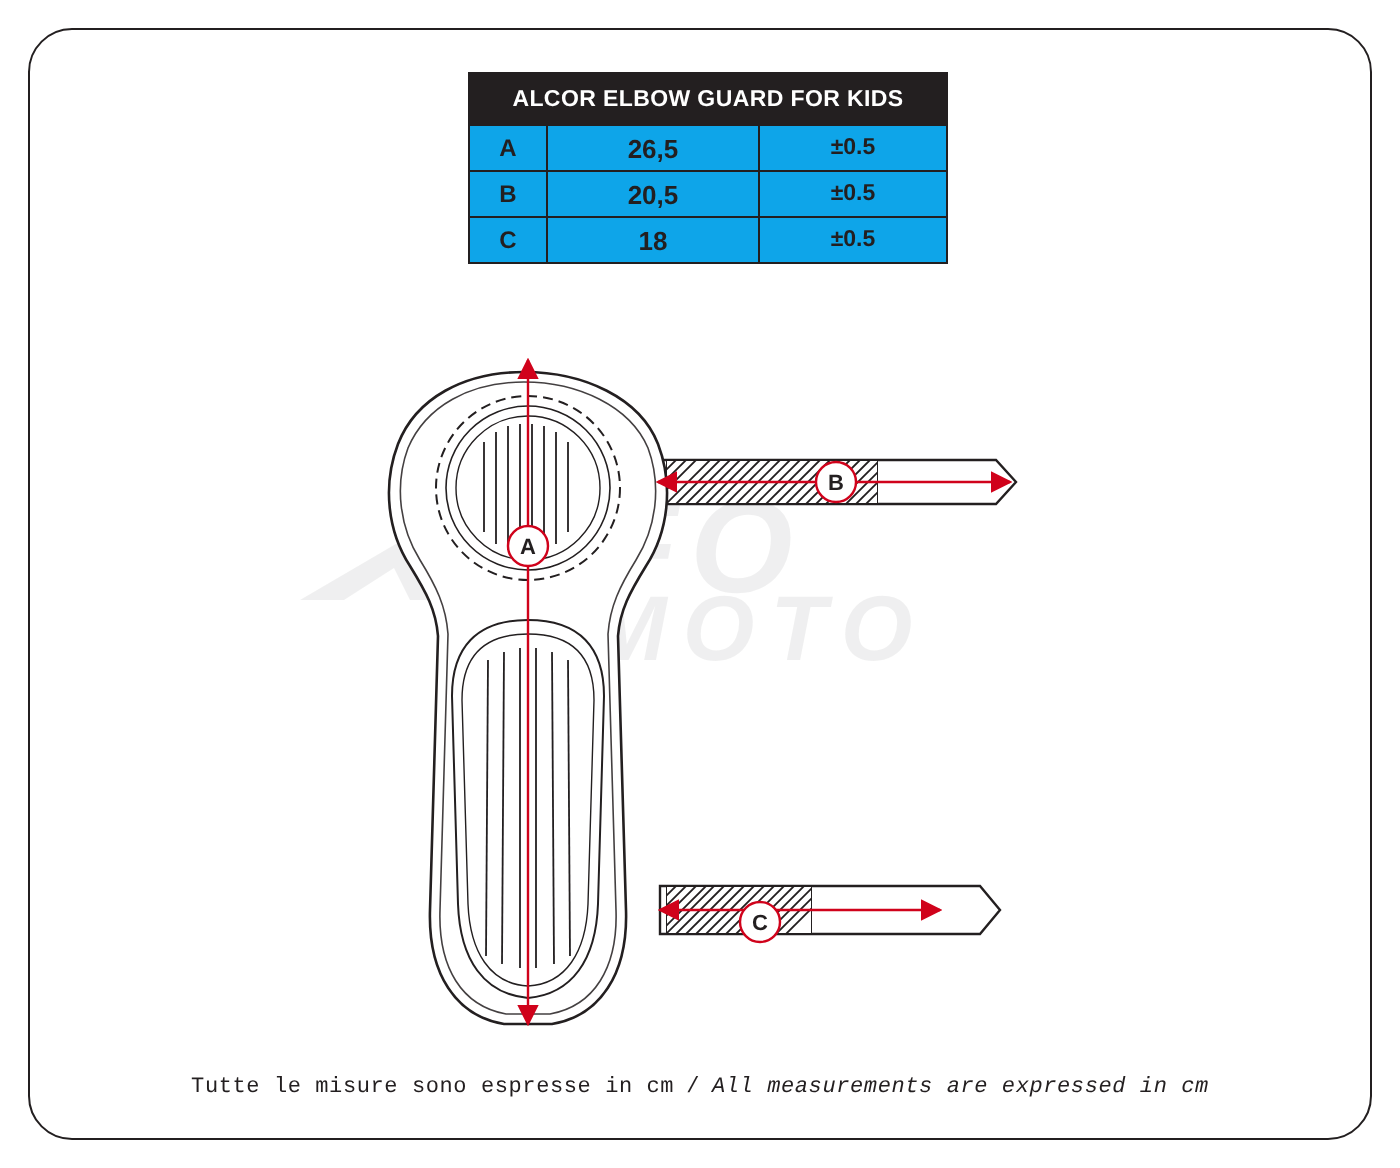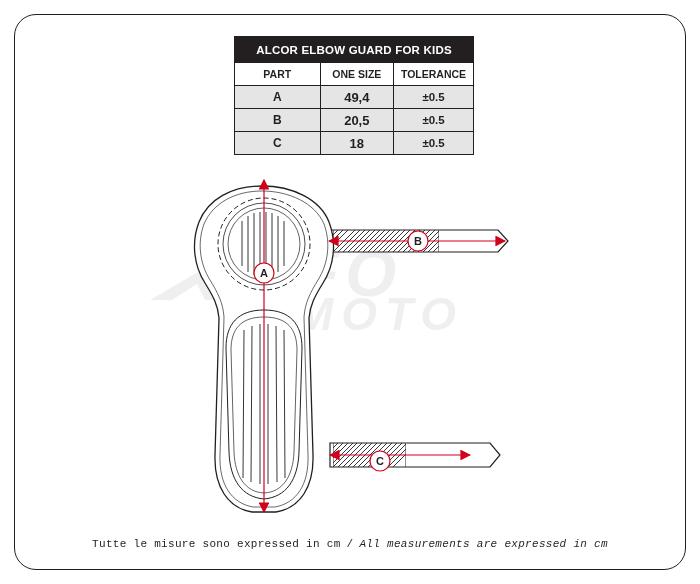--- a/index.html
+++ b/index.html
@@ -27,21 +27,21 @@
     border-radius: 22px;
     box-sizing: border-box;
   }
   
   .spec-table {
     position: absolute;
     left: 234px;
     top: 36px;
     width: 240px;
     border-collapse: collapse;
-    background: #e5e5e5;
+    background: #0ea5e9;
   }
   .spec-table th, .spec-table td {
     border: 1px solid #231f20;
     text-align: center;
     font-size: 11.5px;
     font-weight: bold;
     color: #231f20;
     padding: 0;
     height: 23px;
     box-sizing: border-box;
@@ -273,40 +273,35 @@
       <circle cx="380" cy="461" r="10" fill="#ffffff" stroke="#d0021b" stroke-width="1.2"></circle>
       <text x="380" y="465" text-anchor="middle" font-family="Liberation Sans, sans-serif" font-size="11" font-weight="bold" fill="#231f20">C</text>
     </g>
   </svg>
 
   <table class="spec-table">
     <tbody>
       <tr>
         <td class="spec-title" colspan="3">ALCOR ELBOW GUARD FOR KIDS</td>
       </tr>
-      <tr class="spec-head">
-        <td class="col-part">PART</td>
-        <td class="col-size">ONE SIZE</td>
-        <td class="col-tol">TOLERANCE</td>
-      </tr>
       <tr>
         <td class="part">A</td>
-        <td class="val">49,4</td>
+        <td class="val">26,5</td>
         <td class="tol">±0.5</td>
       </tr>
       <tr>
         <td class="part">B</td>
         <td class="val">20,5</td>
         <td class="tol">±0.5</td>
       </tr>
       <tr>
         <td class="part">C</td>
         <td class="val">18</td>
         <td class="tol">±0.5</td>
       </tr>
     </tbody>
   </table>
 
   <div class="footer-note">
-    <span>Tutte le misure sono expressed in cm</span><span class="sep">/</span><span class="it">All measurements are expressed in cm</span>
+    <span>Tutte le misure sono espresse in cm</span><span class="sep">/</span><span class="it">All measurements are expressed in cm</span>
   </div>
 
 </div>
 
 </body></html>

